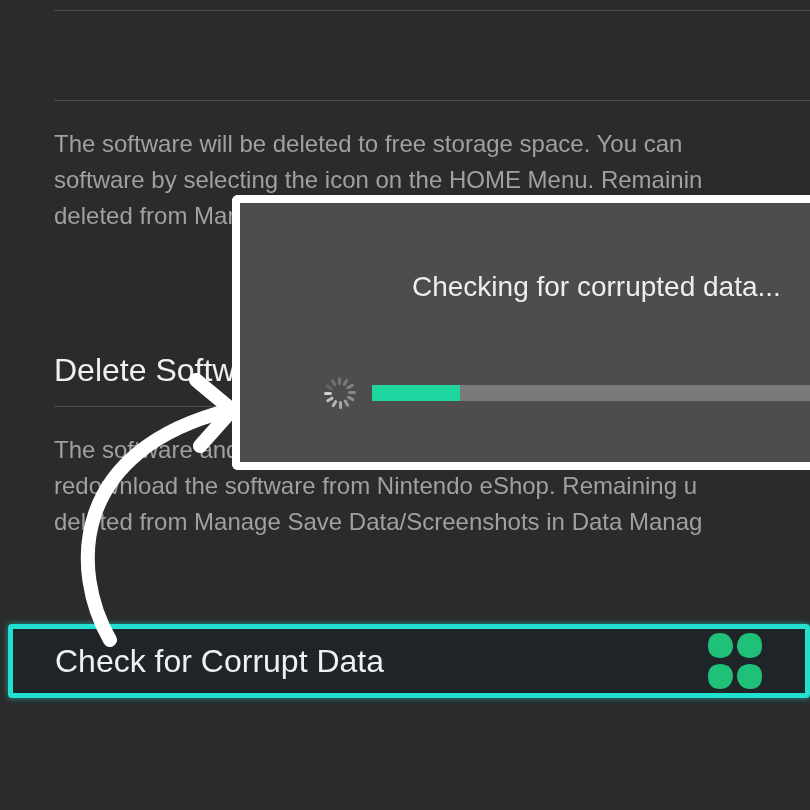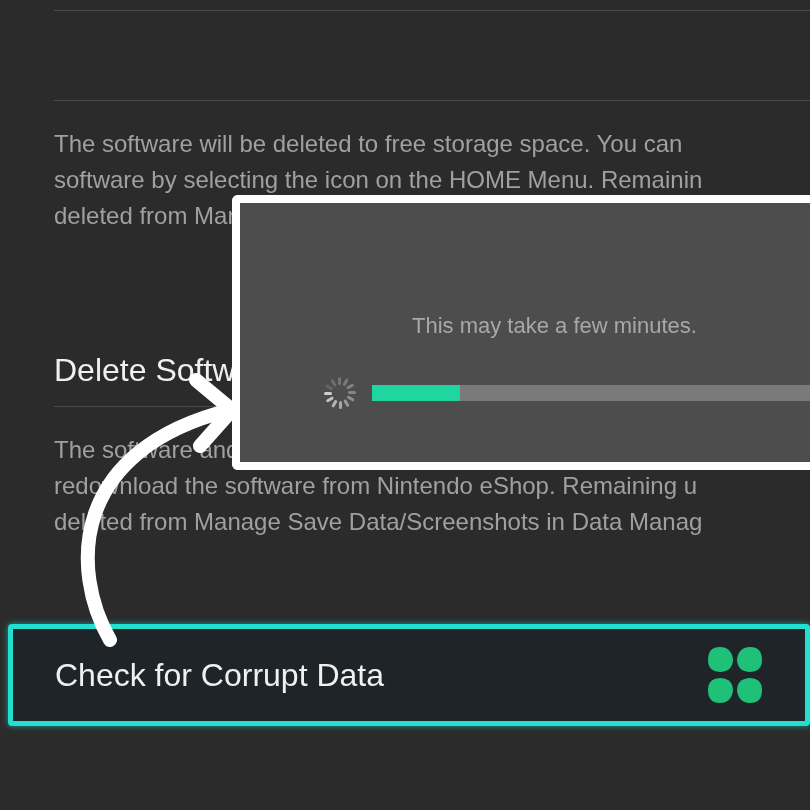--- a/index.html
+++ b/index.html
@@ -37,21 +37,21 @@
   .delete-title { position: absolute; top: 352px; left: 0; right: 0; }
   .delete-div1 { position: absolute; top: 406px; left:0; right:0; height:1px; background:#4a4a4a; margin-left:54px;}
   .delete-desc { position: absolute; top: 432px; left: 0; right: 0; }
 
   
   .check-row {
     position: absolute;
     top: 624px;
     left: 8px;
     right: 0;
-    height: 102px;
+    height: 74px;
     background: #1e2428;
     border: 5px solid #22e0d0;
     border-radius: 4px;
     display: flex;
     align-items: center;
     box-shadow: 0 0 6px rgba(34,224,208,0.6);
   }
   .check-label {
     font-size: 32px;
     font-weight: 400;
@@ -157,21 +157,21 @@
           <path d="M15 2 Q26 2 28 14 Q28 26 16 27 Q3 27 3 15 Q3 2 15 2 Z" transform="translate(0,0)"></path>
           <path d="M45 2 Q57 2 57 15 Q57 27 44 27 Q32 26 32 14 Q34 2 45 2 Z"></path>
           <path d="M15 58 Q3 58 3 45 Q3 33 16 33 Q28 34 28 46 Q26 58 15 58 Z"></path>
           <path d="M45 58 Q34 58 32 46 Q32 34 44 33 Q57 33 57 45 Q57 58 45 58 Z"></path>
         </g>
       </svg>
     </div>
   </div>
 
   <div class="modal">
-    <div class="modal-sub">This may take a few minutes.</div>
+    <div class="modal-title">Checking for corrupted data...</div>
     <div class="spinner">
       <div style="transform:rotate(0deg);opacity:.3"></div>
       <div style="transform:rotate(30deg);opacity:.35"></div>
       <div style="transform:rotate(60deg);opacity:.4"></div>
       <div style="transform:rotate(90deg);opacity:.45"></div>
       <div style="transform:rotate(120deg);opacity:.5"></div>
       <div style="transform:rotate(150deg);opacity:.6"></div>
       <div style="transform:rotate(180deg);opacity:.7"></div>
       <div style="transform:rotate(210deg);opacity:.8"></div>
       <div style="transform:rotate(240deg);opacity:.9"></div>

